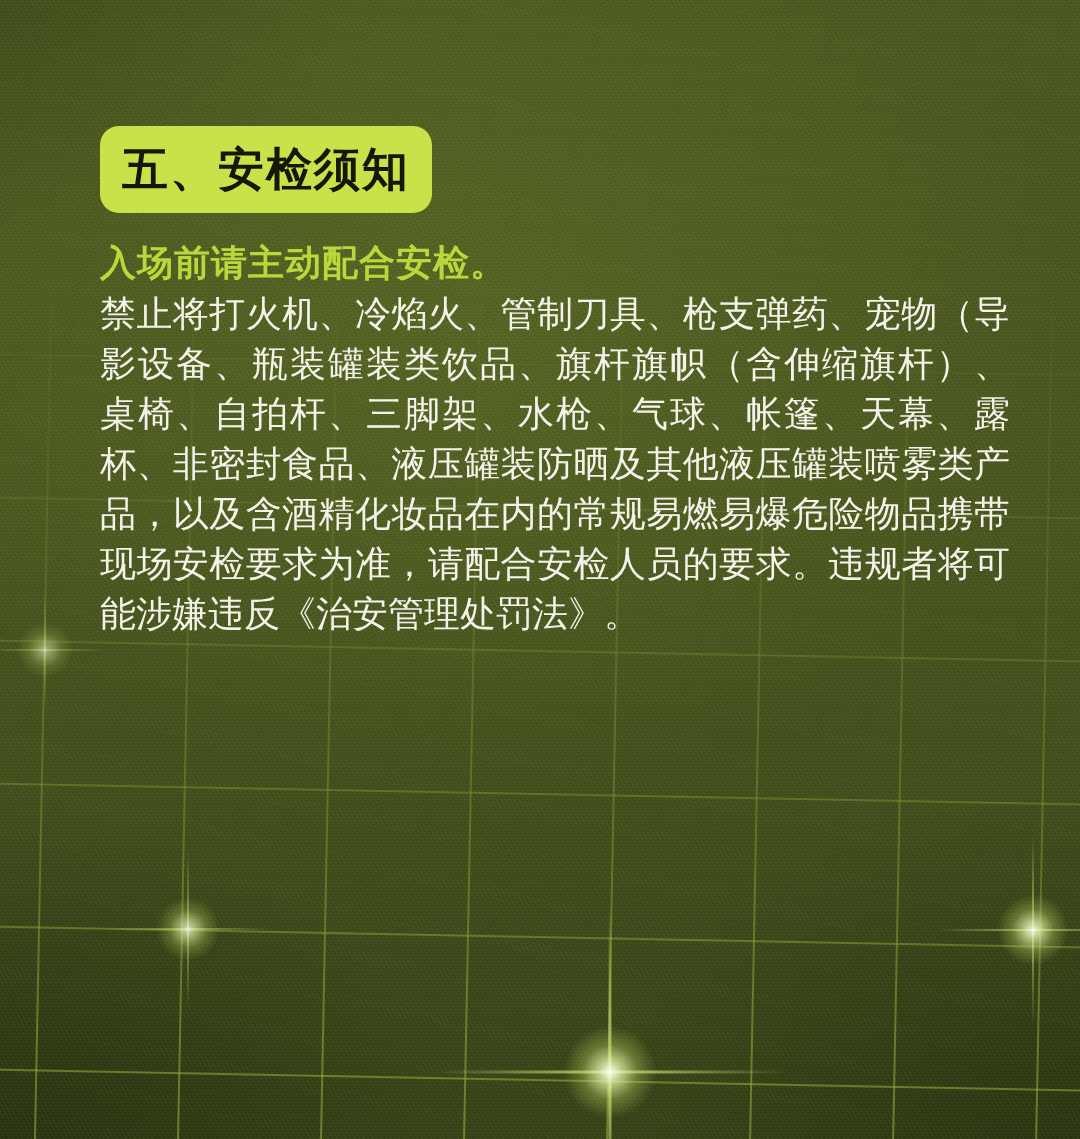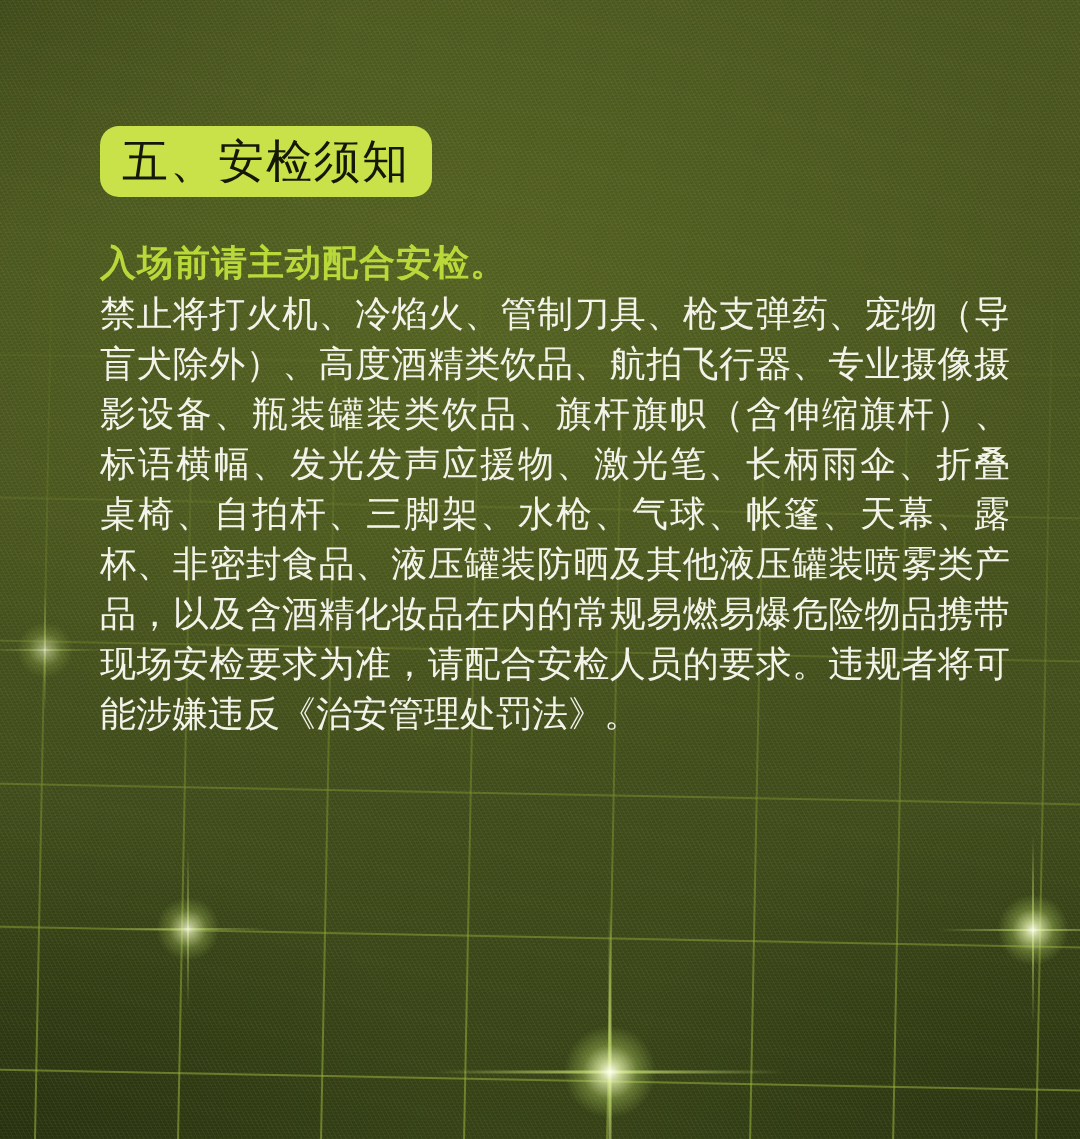--- a/index.html
+++ b/index.html
@@ -60,24 +60,24 @@
   .s3 .ray.h{width:190px;opacity:.8}.s3 .ray.v{height:190px;opacity:.8}
   .s3 .core{width:74px;height:74px;opacity:.95}
   .s4{left:610px;top:1072px;}
   .s4 .ray.h{width:350px;height:3px;}
   .s4 .ray.v{height:330px;width:3px;}
   .s4 .core{width:96px;height:96px;}
   
   .badge{
     position:absolute;left:100px;top:126px;
     height:71px;line-height:71px;
-    padding:0 22px;border-radius:19px;
+    padding:8px 22px;border-radius:19px;
     background:#c9e24a;
     color:#141808;
-    font-size:46px;font-weight:400;letter-spacing:2px;
+    font-size:46px;font-weight:700;letter-spacing:2px;
     font-family:"Liberation Sans",sans-serif;
   }
   
   .lead{
     position:absolute;left:100px;top:240px;
     font-size:36px;line-height:46px;font-weight:700;
     color:#b9d93a;letter-spacing:1px;text-align:right;
   }
   
   .body-text{
@@ -120,23 +120,21 @@
       <i class="ray v"></i>
       <i class="core"></i>
   </div>
 
   <div class="badge">五、安检须知</div>
 
   <div class="lead">入场前请主动配合安检。</div>
 
   <div class="body-text">
     <div class="body-line">禁止将打火机、冷焰火、管制刀具、枪支弹药、宠物（导</div>
-    <div class="body-line">盲犬除外）、高度酒精类饮品、航拍飞行器、专业摄像摄</div>
     <div class="body-line">影设备、瓶装罐装类饮品、旗杆旗帜（含伸缩旗杆）、</div>
-    <div class="body-line">标语横幅、发光发声应援物、激光笔、长柄雨伞、折叠</div>
     <div class="body-line">桌椅、自拍杆、三脚架、水枪、气球、帐篷、天幕、露</div>
     <div class="body-line">杯、非密封食品、液压罐装防晒及其他液压罐装喷雾类产</div>
     <div class="body-line">品，以及含酒精化妆品在内的常规易燃易爆危险物品携带</div>
     <div class="body-line">现场安检要求为准，请配合安检人员的要求。违规者将可</div>
     <div class="body-line last">能涉嫌违反《治安管理处罚法》。</div>
   </div>
 
 </div>
 
 </body></html>

